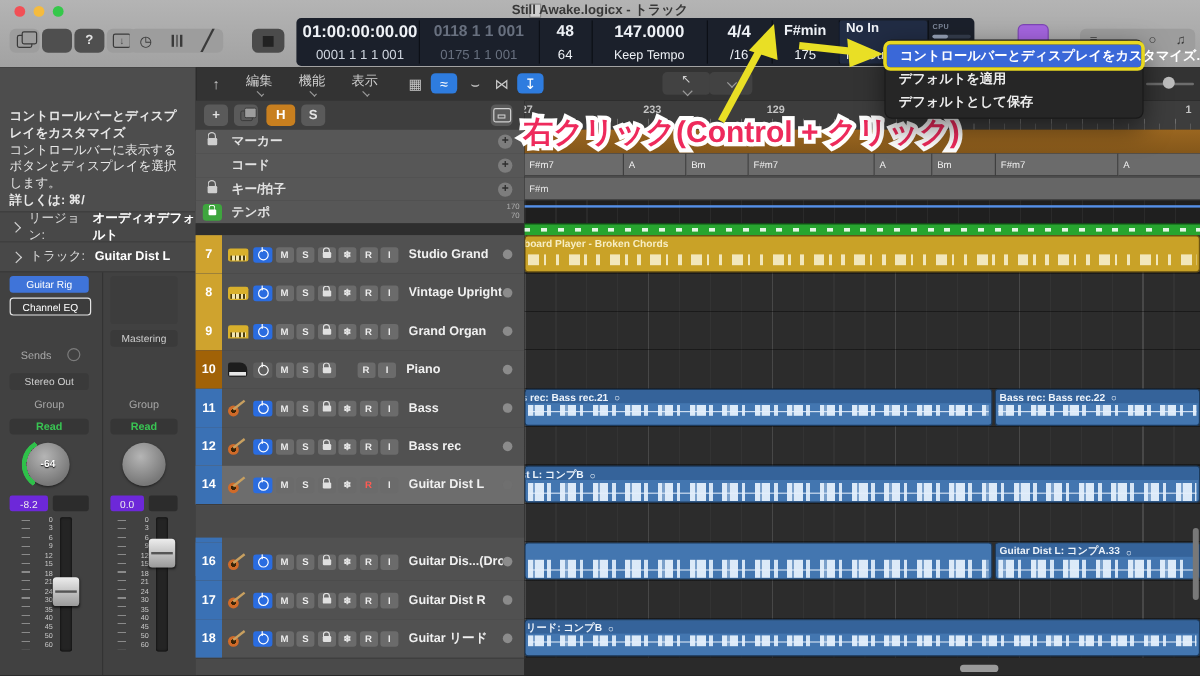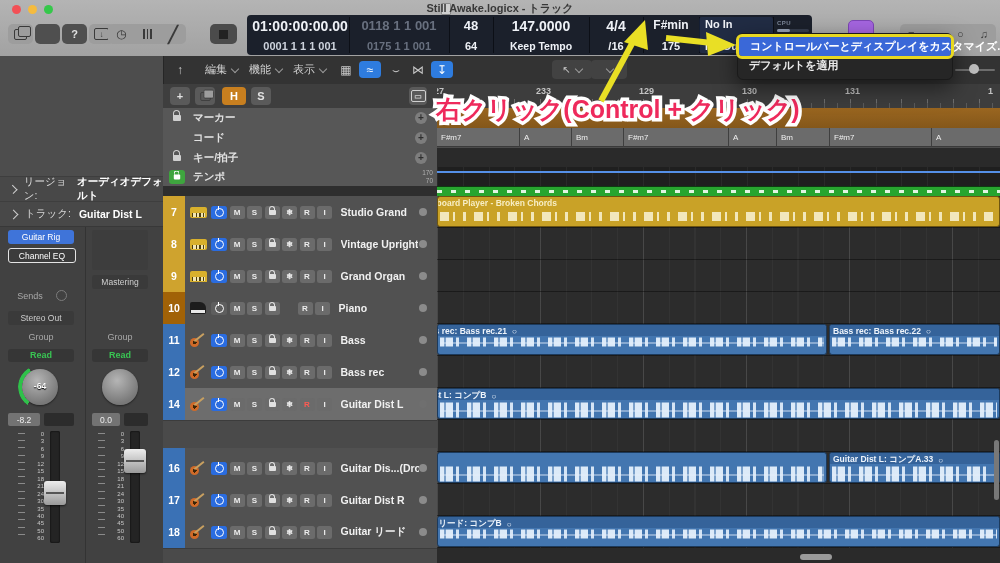--- a/index.html
+++ b/index.html
@@ -25,34 +25,34 @@
     display:flex;align-items:center;justify-content:space-around;color:#3a3a3a;}
   .mixico{display:flex;gap:2px;}
   .mixico i{width:1.6px;height:10px;background:#3a3a3a;display:block;}
   .stopbtn{position:absolute;top:24px;left:210px;width:27px;height:20px;border-radius:5px;background:#4b4b4b;
     display:flex;align-items:center;justify-content:center;}
   .stopbtn i{width:9px;height:9px;background:#222;display:block;}
   
   .lcd{position:absolute;left:247px;top:15px;width:565px;height:40px;background:#1b202b;border-radius:4px;color:#eef1f6;}
   .lcd .cell{position:absolute;top:0;height:40px;}
   .lcd .t{position:absolute;top:3px;left:0;right:0;text-align:center;font-weight:bold;font-size:13px;white-space:nowrap;}
-  .lcd .b{position:absolute;bottom:3px;left:0;right:0;text-align:center;font-size:11px;font-weight:bold;white-space:nowrap;}
+  .lcd .b{position:absolute;bottom:3px;left:0;right:0;text-align:center;font-size:11px;font-weight:normal;white-space:nowrap;}
   .lcd .div{position:absolute;top:2px;bottom:2px;width:1px;background:#0c0f16;}
   .dim{color:#68707f;}
   .iobox{position:absolute;left:452px;top:2px;width:74px;height:36px;background:rgba(70,110,200,.16);border-radius:3px;}
   .cpuw{position:absolute;left:530px;top:5px;width:34px;color:#7d8799;font-size:6px;letter-spacing:.5px;font-weight:bold;}
   .cpubar{position:absolute;left:530px;top:14px;width:32px;height:3px;background:#343c4c;border-radius:2px;}
   .cpubar i{display:block;width:40%;height:3px;background:#95a0b5;border-radius:2px;}
   .purplebtn{position:absolute;left:848px;top:20px;width:24px;height:18px;border-radius:5px;background:#a565e0;border:1px solid #7d46b5;}
   .rpill{position:absolute;left:900px;top:24px;width:96px;height:20px;border-radius:5px;background:#9d9d9d;
     display:flex;align-items:center;justify-content:space-around;color:#3a3a3a;font-size:11px;}
   
   .band2{position:absolute;left:163px;top:56px;width:837px;height:28px;background:#333333;border-bottom:1px solid #232323;}
   .b2btn{position:absolute;top:4px;height:19px;border-radius:4px;display:flex;align-items:center;gap:3px;
-    justify-content:center;color:#cfcfcf;font-size:11px;padding:0 6px;}
+    justify-content:center;color:#cfcfcf;font-size:11px;padding:0 6px;flex-direction:column;}
   .b2btn.boxed{background:#424242;}
   .b2ico{position:absolute;top:5px;width:22px;height:17px;border-radius:4px;display:flex;align-items:center;justify-content:center;
     color:#c8c8c8;font-size:12px;}
   .b2ico.blue{background:#2e7cdf;color:#fff;}
   .chev{display:inline-block;width:5px;height:5px;border-right:1.5px solid #9a9a9a;border-bottom:1.5px solid #9a9a9a;transform:rotate(45deg);margin-left:2px;margin-top:-2px;}
   .zoomline{position:absolute;top:13px;left:792px;width:40px;height:2px;background:#6d6d6d;border-radius:1px;}
   .zoomthumb{position:absolute;top:8px;left:806px;width:10px;height:10px;border-radius:50%;background:#bdbdbd;}
   
   .sidebar{position:absolute;left:0;top:56px;width:163px;height:507px;background:#4d4d4d;border-right:1px solid #262626;color:#e8e8e8;}
   .qhhead{position:absolute;left:0;top:0;width:163px;height:26px;display:flex;align-items:center;gap:8px;padding-left:10px;box-sizing:border-box;
@@ -70,21 +70,21 @@
   .slot.sel{background:#3f74d9;color:#fff;}
   .slot.focus{border:1.5px solid #e4e4e4;background:#3c3c3c;color:#fff;height:13px;}
   .lbl{position:absolute;font-size:9px;color:#a8a8a8;text-align:center;}
   .readlbl{color:#39c553;font-weight:bold;background:#363636;border-radius:3px;}
   .knob{position:absolute;width:36px;height:36px;border-radius:50%;
     background:radial-gradient(circle at 42% 32%,#b5b5b5,#787878 72%);box-shadow:0 1px 2px rgba(0,0,0,.5);}
   .knob .arc{position:absolute;left:-4px;top:-4px;width:44px;height:44px;border-radius:50%;
     background:conic-gradient(from 215deg,#2fc04a 0 115deg,transparent 115deg);
     -webkit-mask:radial-gradient(circle,transparent 0 18px,#000 18px);mask:radial-gradient(circle,transparent 0 18px,#000 18px);}
   .knob .kv{position:absolute;left:0;right:0;top:12px;text-align:center;font-size:8.5px;font-weight:bold;color:#fff;text-shadow:0 1px 1px #000;}
-  .vbox{position:absolute;height:13px;background:#737373;border-radius:2px;color:#eee;font-size:8.5px;
+  .vbox{position:absolute;height:13px;background:#6d28d9;border-radius:2px;color:#eee;font-size:8.5px;
     display:flex;align-items:center;justify-content:center;}
   .vbox.empty{background:#2c2c2c;}
   .fader{position:absolute;height:112px;}
   .fticks{position:absolute;top:2px;bottom:2px;width:7px;background:repeating-linear-gradient(180deg,#8a8a8a 0 1px,transparent 1px 7.2px);}
   .fnums{position:absolute;top:0;width:14px;font-size:6px;line-height:7.45px;color:#c8c8c8;text-align:right;white-space:pre-line;}
   .ftrack{position:absolute;top:0;bottom:0;width:10px;background:#242424;border-radius:2px;box-shadow:inset 0 0 2px #000;}
   .fcap{position:absolute;width:22px;height:24px;border-radius:3px;background:linear-gradient(#ededed,#9a9a9a);box-shadow:0 1px 2px rgba(0,0,0,.6);}
   .fcap::after{content:"";position:absolute;left:2px;right:2px;top:11px;height:1.5px;background:#555;}
   .ring{width:9px;height:9px;border:1.5px solid #7c7c7c;border-radius:50%;}
   .stripdiv{position:absolute;left:85px;top:0;bottom:0;width:1px;background:#333;}
@@ -300,20 +300,25 @@
     </div>
     <div class="b2btn boxed" style="left:428px;width:24px;">
       <i class="chev"></i>
     </div>
     <div class="b2ico" style="left:760px;width:14px;">→</div>
     <div class="zoomline"></div>
     <div class="zoomthumb"></div>
   </div>
 
   <div class="sidebar">
+    <div class="qhbody">
+      <div class="hd">コントロールバーとディスプレイをカスタマイズ</div>
+      <div>コントロールバーに表示するボタンとディスプレイを選択します。</div>
+      <div class="hd">詳しくは: ⌘/</div>
+    </div>
     <div class="insprow" style="top:120px;">
       <i class="chev-r"></i>
       <span>リージョン:</span>
       <b>オーディオデフォルト</b>
     </div>
     <div class="insprow" style="top:145px;">
       <i class="chev-r"></i>
       <span>トラック:</span>
       <b>Guitar Dist L</b>
     </div>
@@ -655,20 +660,23 @@
     <div class="chordrow">
       <span class="ccell" style="left:0;width:83px;">F#m7</span>
       <span class="ccell" style="left:83px;width:52px;">A</span>
       <span class="ccell" style="left:135px;width:52px;">Bm</span>
       <span class="ccell" style="left:187px;width:105px;">F#m7</span>
       <span class="ccell" style="left:292px;width:48px;">A</span>
       <span class="ccell" style="left:340px;width:53px;">Bm</span>
       <span class="ccell" style="left:393px;width:102px;">F#m7</span>
       <span class="ccell" style="left:495px;width:68px;border-right:none;">A</span>
     </div>
+    <div class="keyrow">
+        <span>F#m</span>
+      </div>
     <div class="temporow">
         <div class="tempoline"></div>
       </div>
     <div class="greenstrip"></div>
     <div class="lanes">
 
       <div class="region yellow" style="left:0;top:0;width:563px;">
         <div class="rlabel" style="left:-17px;">
             <span>Keyboard Player - Broken Chords</span>
           </div>
@@ -722,20 +730,21 @@
         <div class="wave"></div>
       </div>
     </div>
     <div class="hscroll"></div>
     <div class="vscroll"></div>
   </div>
 
   <div class="ctxmenu">
     <div class="mi hl">コントロールバーとディスプレイをカスタマイズ...</div>
     <div class="mi">デフォルトを適用</div>
+    <div class="mi">デフォルトとして保存</div>
   </div>
 
   <div class="anno">
     <span class="stk">右クリック(Control + クリック)</span>
     <span class="fil">右クリック(Control + クリック)</span>
   </div>
   <svg class="arrowsvg" width="1000" height="563">
     <g>
       <line x1="601" y1="101" x2="634" y2="40" stroke="#e9df25" stroke-width="6"></line>
       <polygon points="645,20 624,42 648,50" fill="#e9df25"></polygon>

